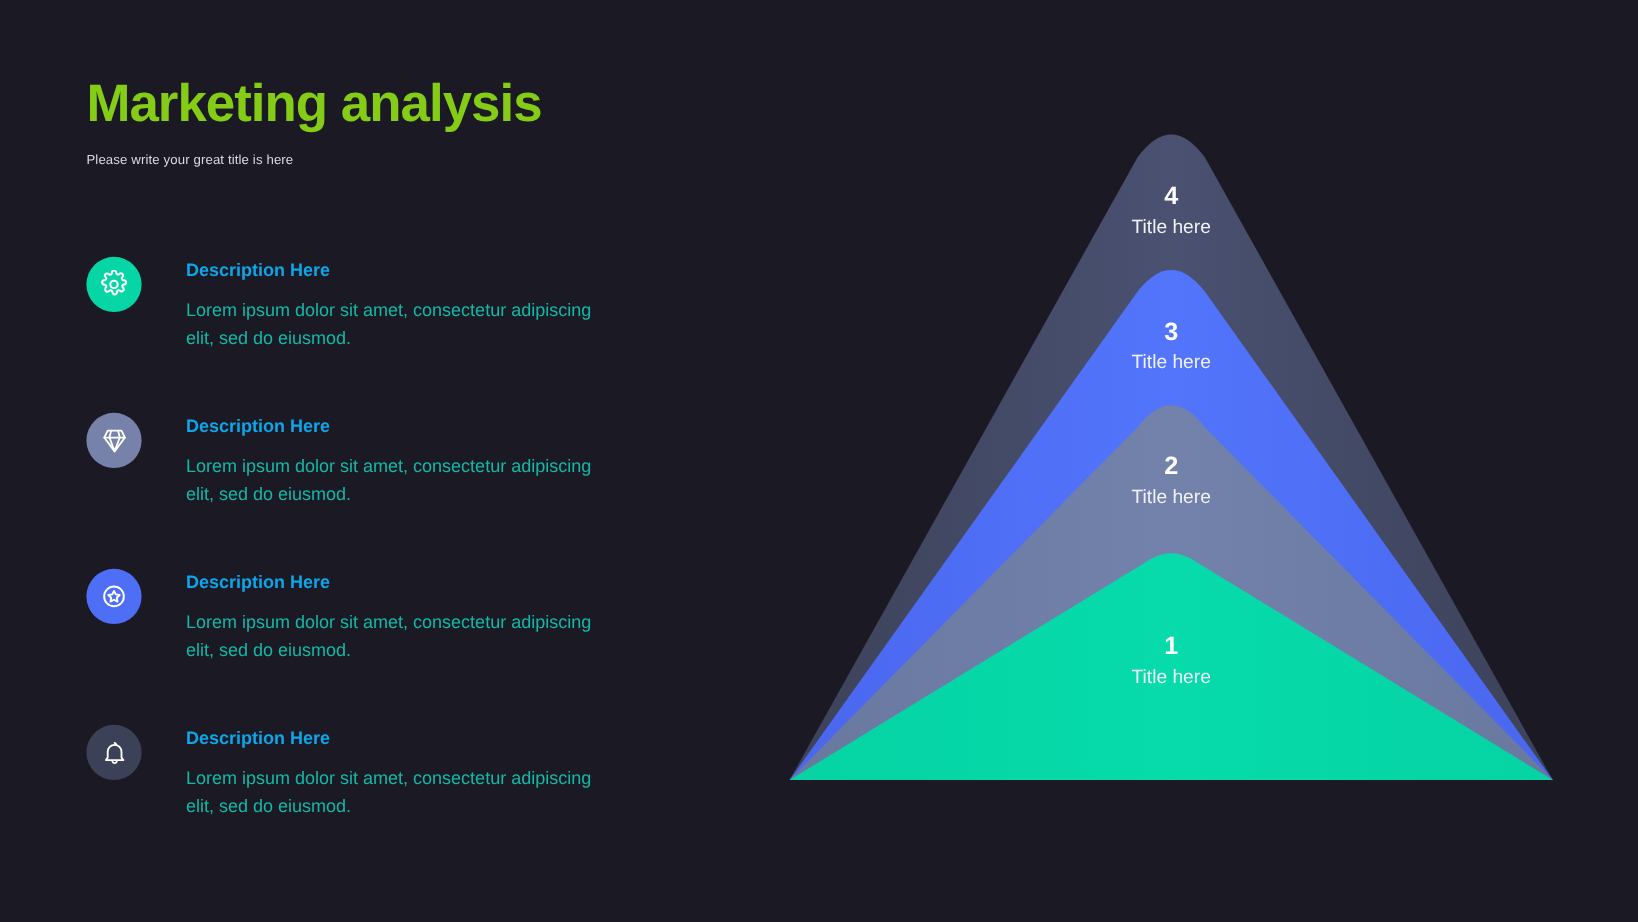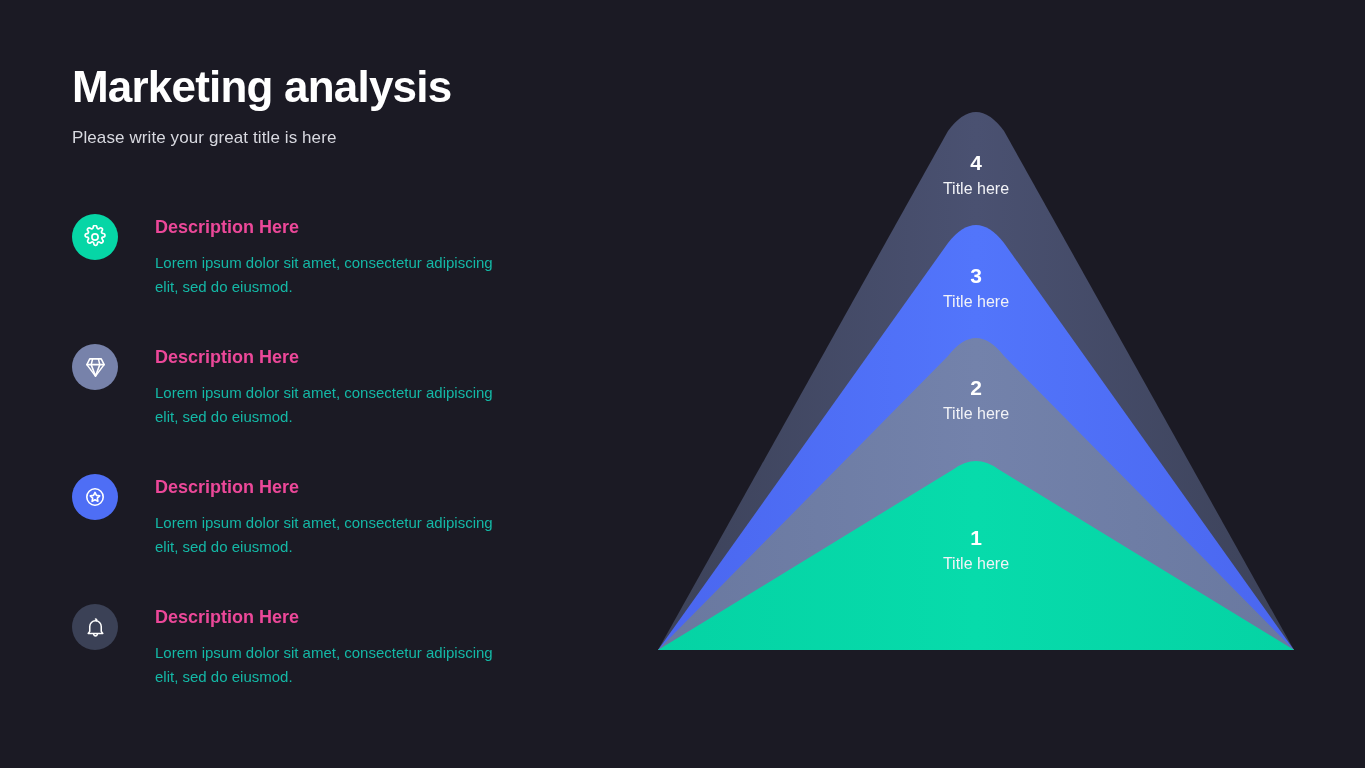--- a/index.html
+++ b/index.html
@@ -26,30 +26,30 @@
   }
 
   .page-title {
     position: absolute;
     left: 72px;
     top: 64px;
     margin: 0;
     font-size: 44px;
     font-weight: bold;
     letter-spacing: -0.8px;
-    color: #ffffff;
+    color: #84cc16;
     line-height: 1.05;
   }
 
   .page-subtitle {
     position: absolute;
     left: 72px;
     top: 128px;
     margin: 0;
-    font-size: 17px;
+    font-size: 11px;
     font-weight: normal;
     color: #d8d9e0;
     letter-spacing: 0.1px;
   }
 
   .feature-list {
     position: absolute;
     left: 72px;
     top: 214px;
     width: 480px;
@@ -75,23 +75,23 @@
   .feature-icon svg {
     display: block;
   }
 
   .feature-body {
     margin-left: 83px;
   }
 
   .feature-heading {
     margin: 0;
-    font-size: 18px;
+    font-size: 15px;
     font-weight: bold;
-    color: #ec4899;
+    color: #0ea5e9;
     line-height: 1.2;
     padding-top: 3px;
   }
 
   .feature-text {
     margin: 12px 0 0 0;
     font-size: 15px;
     font-weight: normal;
     color: #14b8a6;
     line-height: 1.62;

